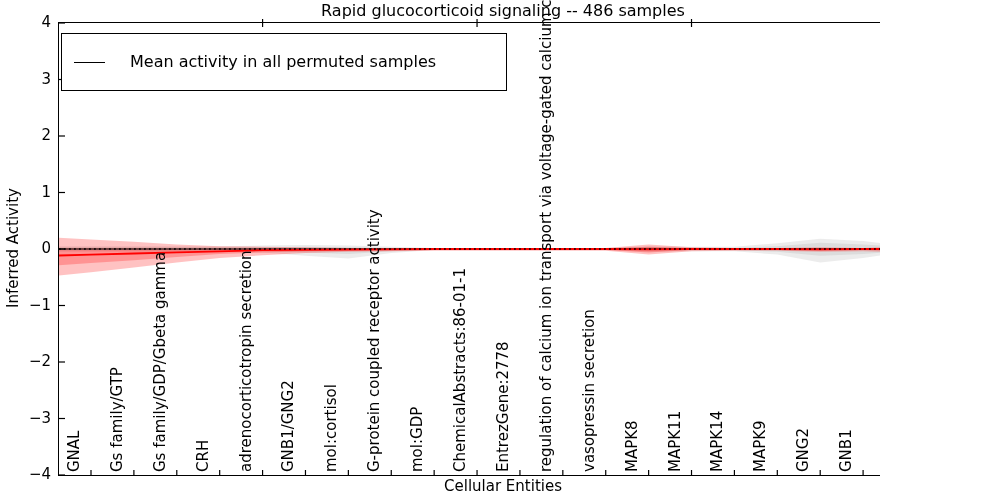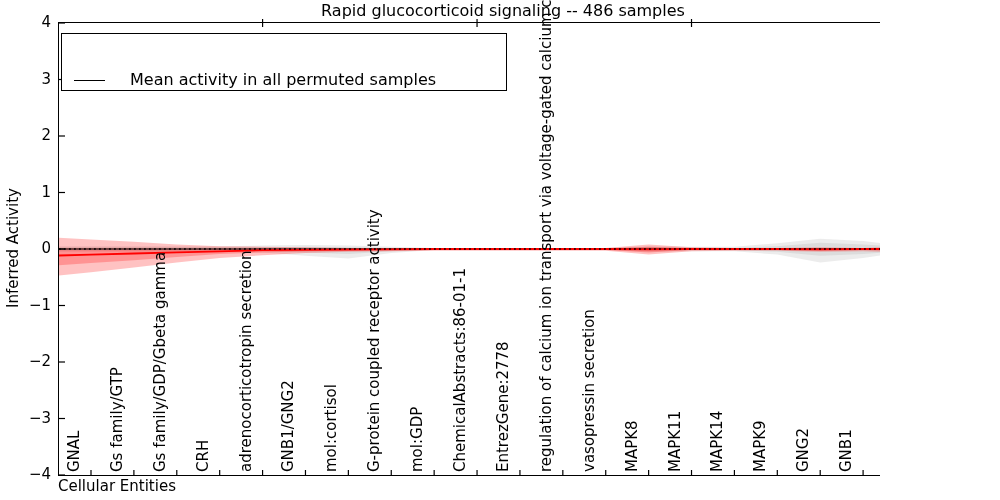--- a/index.html
+++ b/index.html
@@ -8,30 +8,30 @@
     font-family:"DejaVu Sans","Liberation Sans",sans-serif;color:#000;
   }
   .title{position:absolute;left:58px;top:1px;width:890px;text-align:center;
     font-size:16px;line-height:20px;white-space:nowrap;}
   .plot-area{position:absolute;left:58px;top:22px;width:890px;height:452px;
     border:1px solid #000;}
   .plot-area svg{position:absolute;left:0;top:0;overflow:visible;display:block;}
   .ylabel-wrap{position:absolute;left:5px;top:248px;width:0;height:0;}
   .ylabel-wrap span{position:absolute;left:0;top:0;white-space:nowrap;font-size:15px;line-height:17px;
     transform-origin:0 0;transform:rotate(-90deg) translateX(-50%);}
-  .xlabel{position:absolute;left:58px;top:477px;width:890px;
+  .xlabel{position:absolute;left:58px;top:477px;width:890px;text-align:center;
     font-size:15px;line-height:18px;}
   .ytick-label{position:absolute;left:0;width:51px;text-align:right;
     font-size:15px;line-height:18px;}
   .xtick-wrap{position:absolute;width:0;height:0;}
   .xtick-wrap span{position:absolute;left:0;bottom:0;white-space:nowrap;
     font-size:15px;line-height:16px;transform-origin:0 100%;transform:rotate(-90deg);}
   .legend{position:absolute;left:61px;top:33px;width:446px;height:58px;
     background:#fff;border:1.2px solid #000;box-sizing:border-box;
-    display:flex;flex-direction:column;justify-content:flex-end;z-index:5;}
+    display:flex;flex-direction:column;justify-content:center;z-index:5;}
   .legend-row{display:flex;align-items:center;}
   .legend-line{width:31px;border-top:1.8px solid #000;margin-left:12px;flex:none;}
   .legend-label{margin-left:25px;font-size:16px;line-height:20px;white-space:nowrap;}
 </style>
 </head>
 <body>
 
 <div id="figure">
 
   <div class="title">Rapid glucocorticoid signaling -- 486 samples</div>

